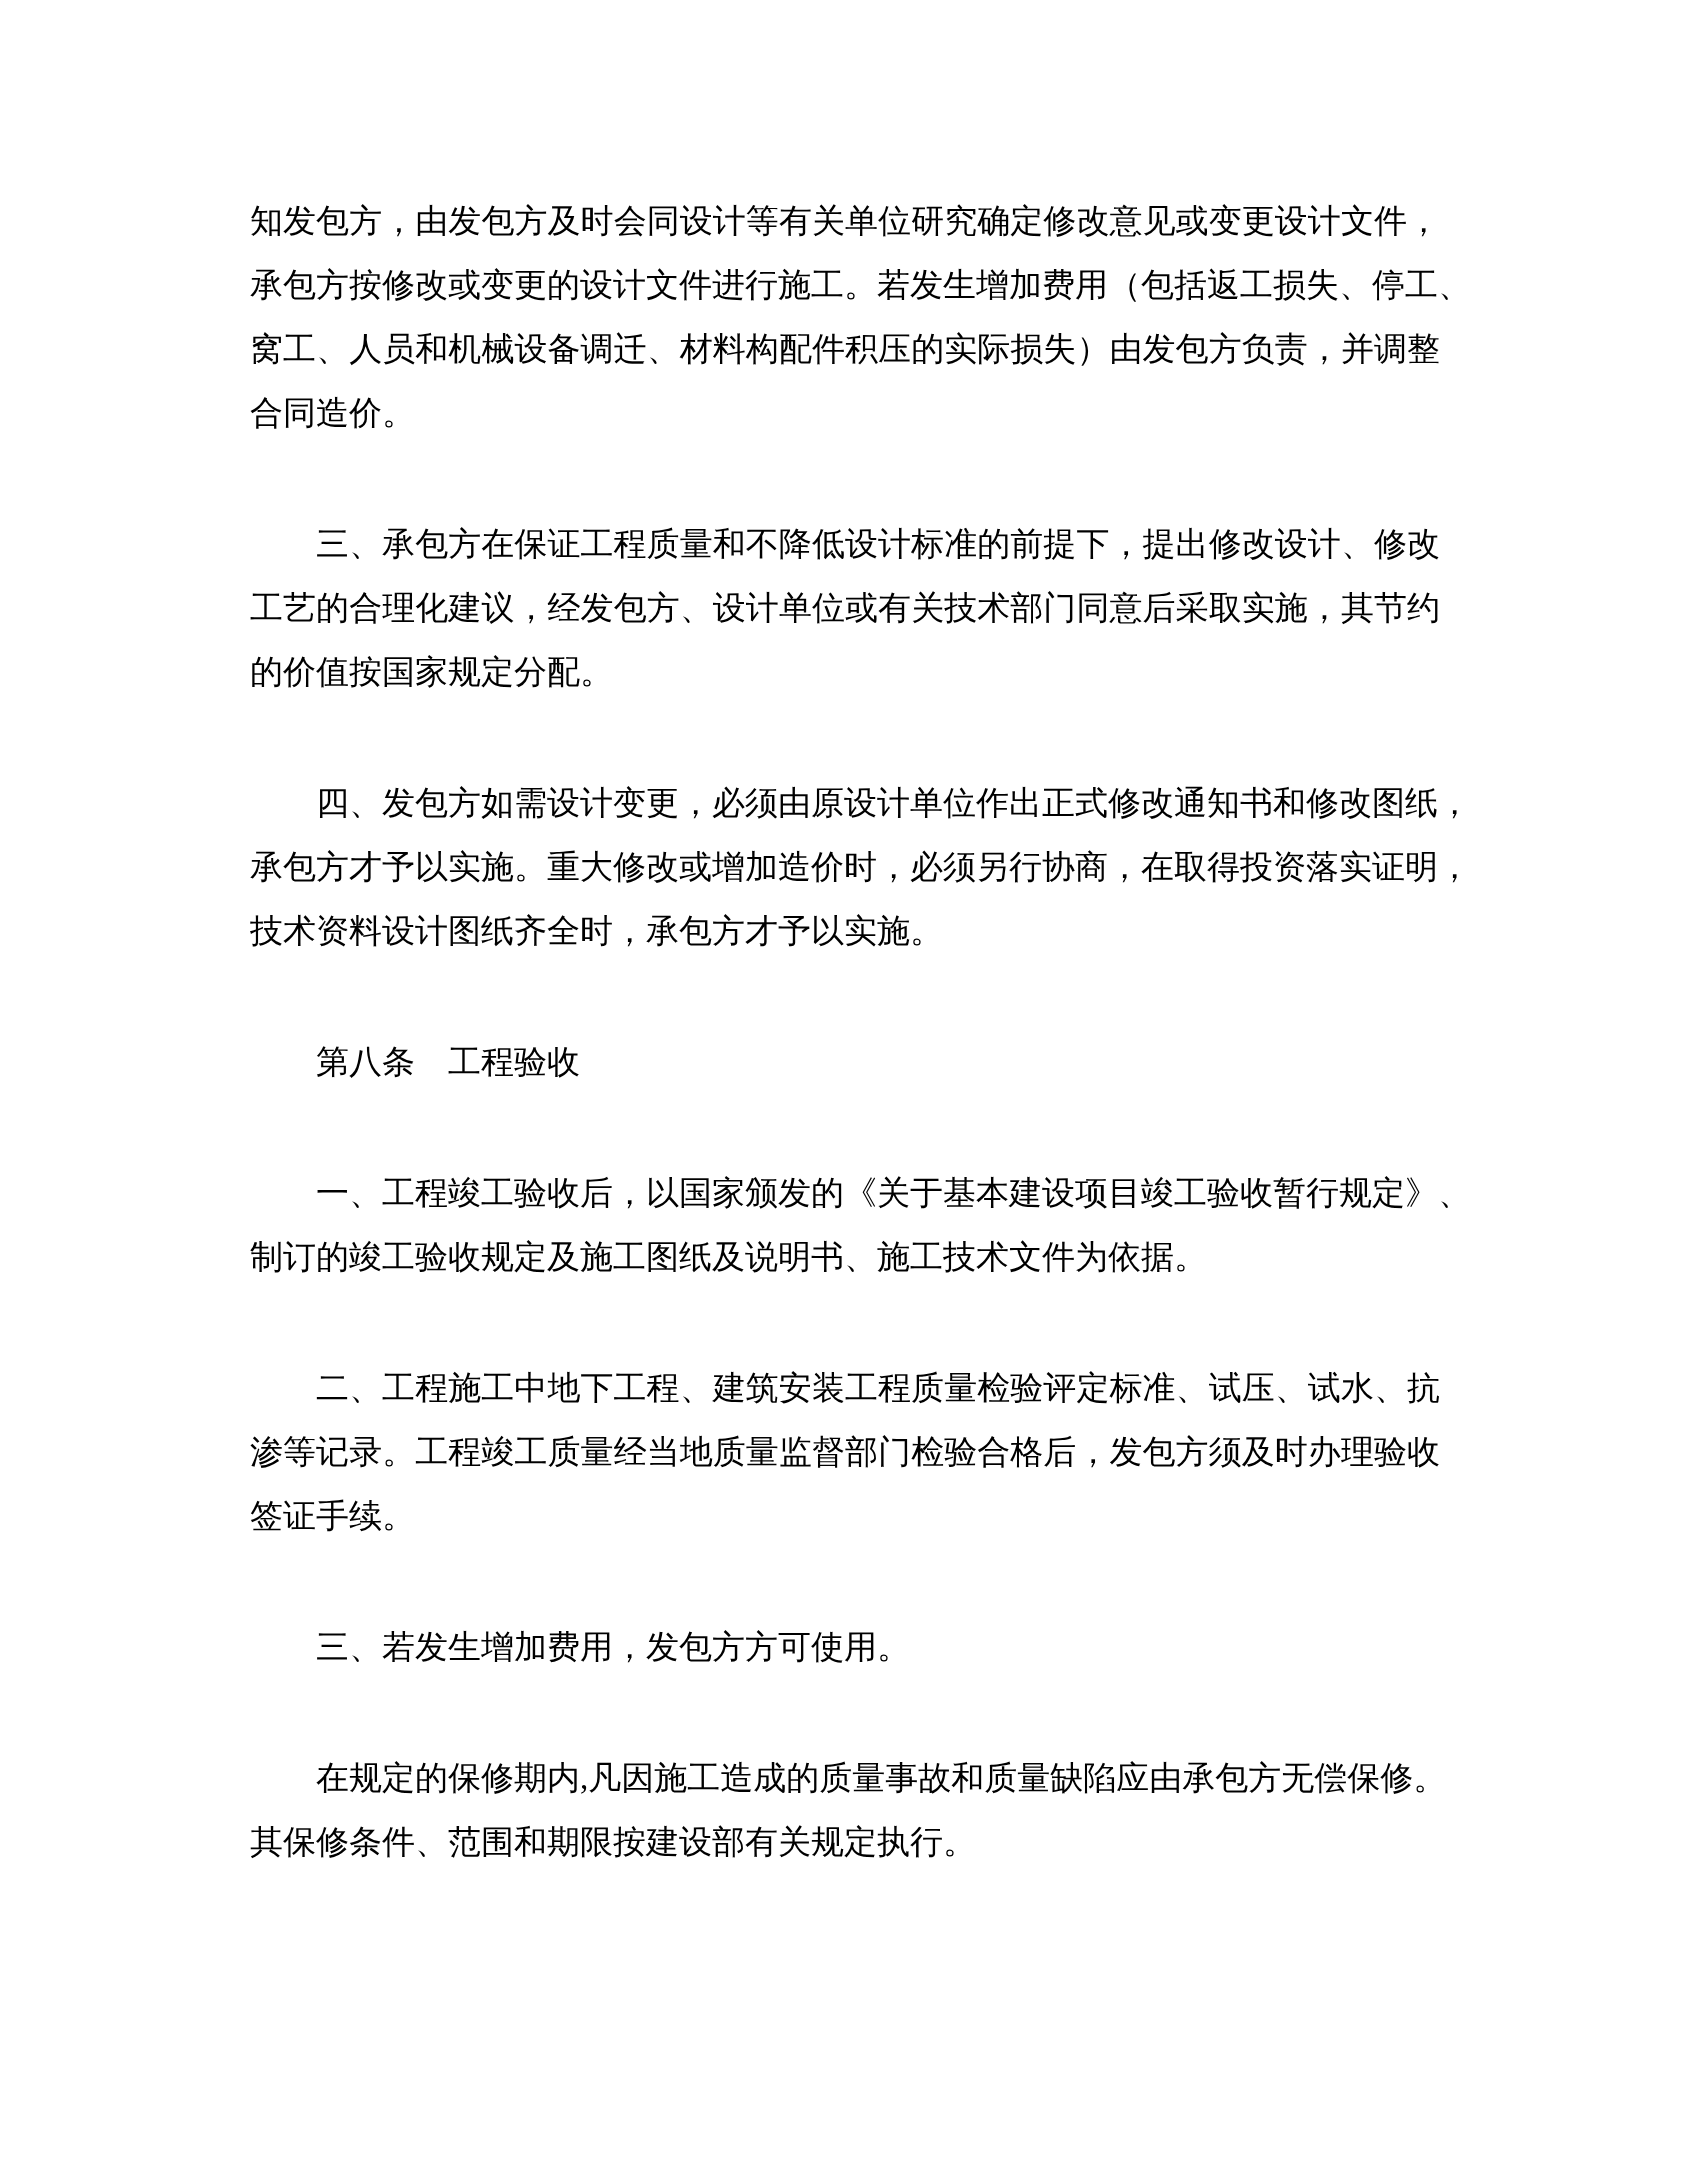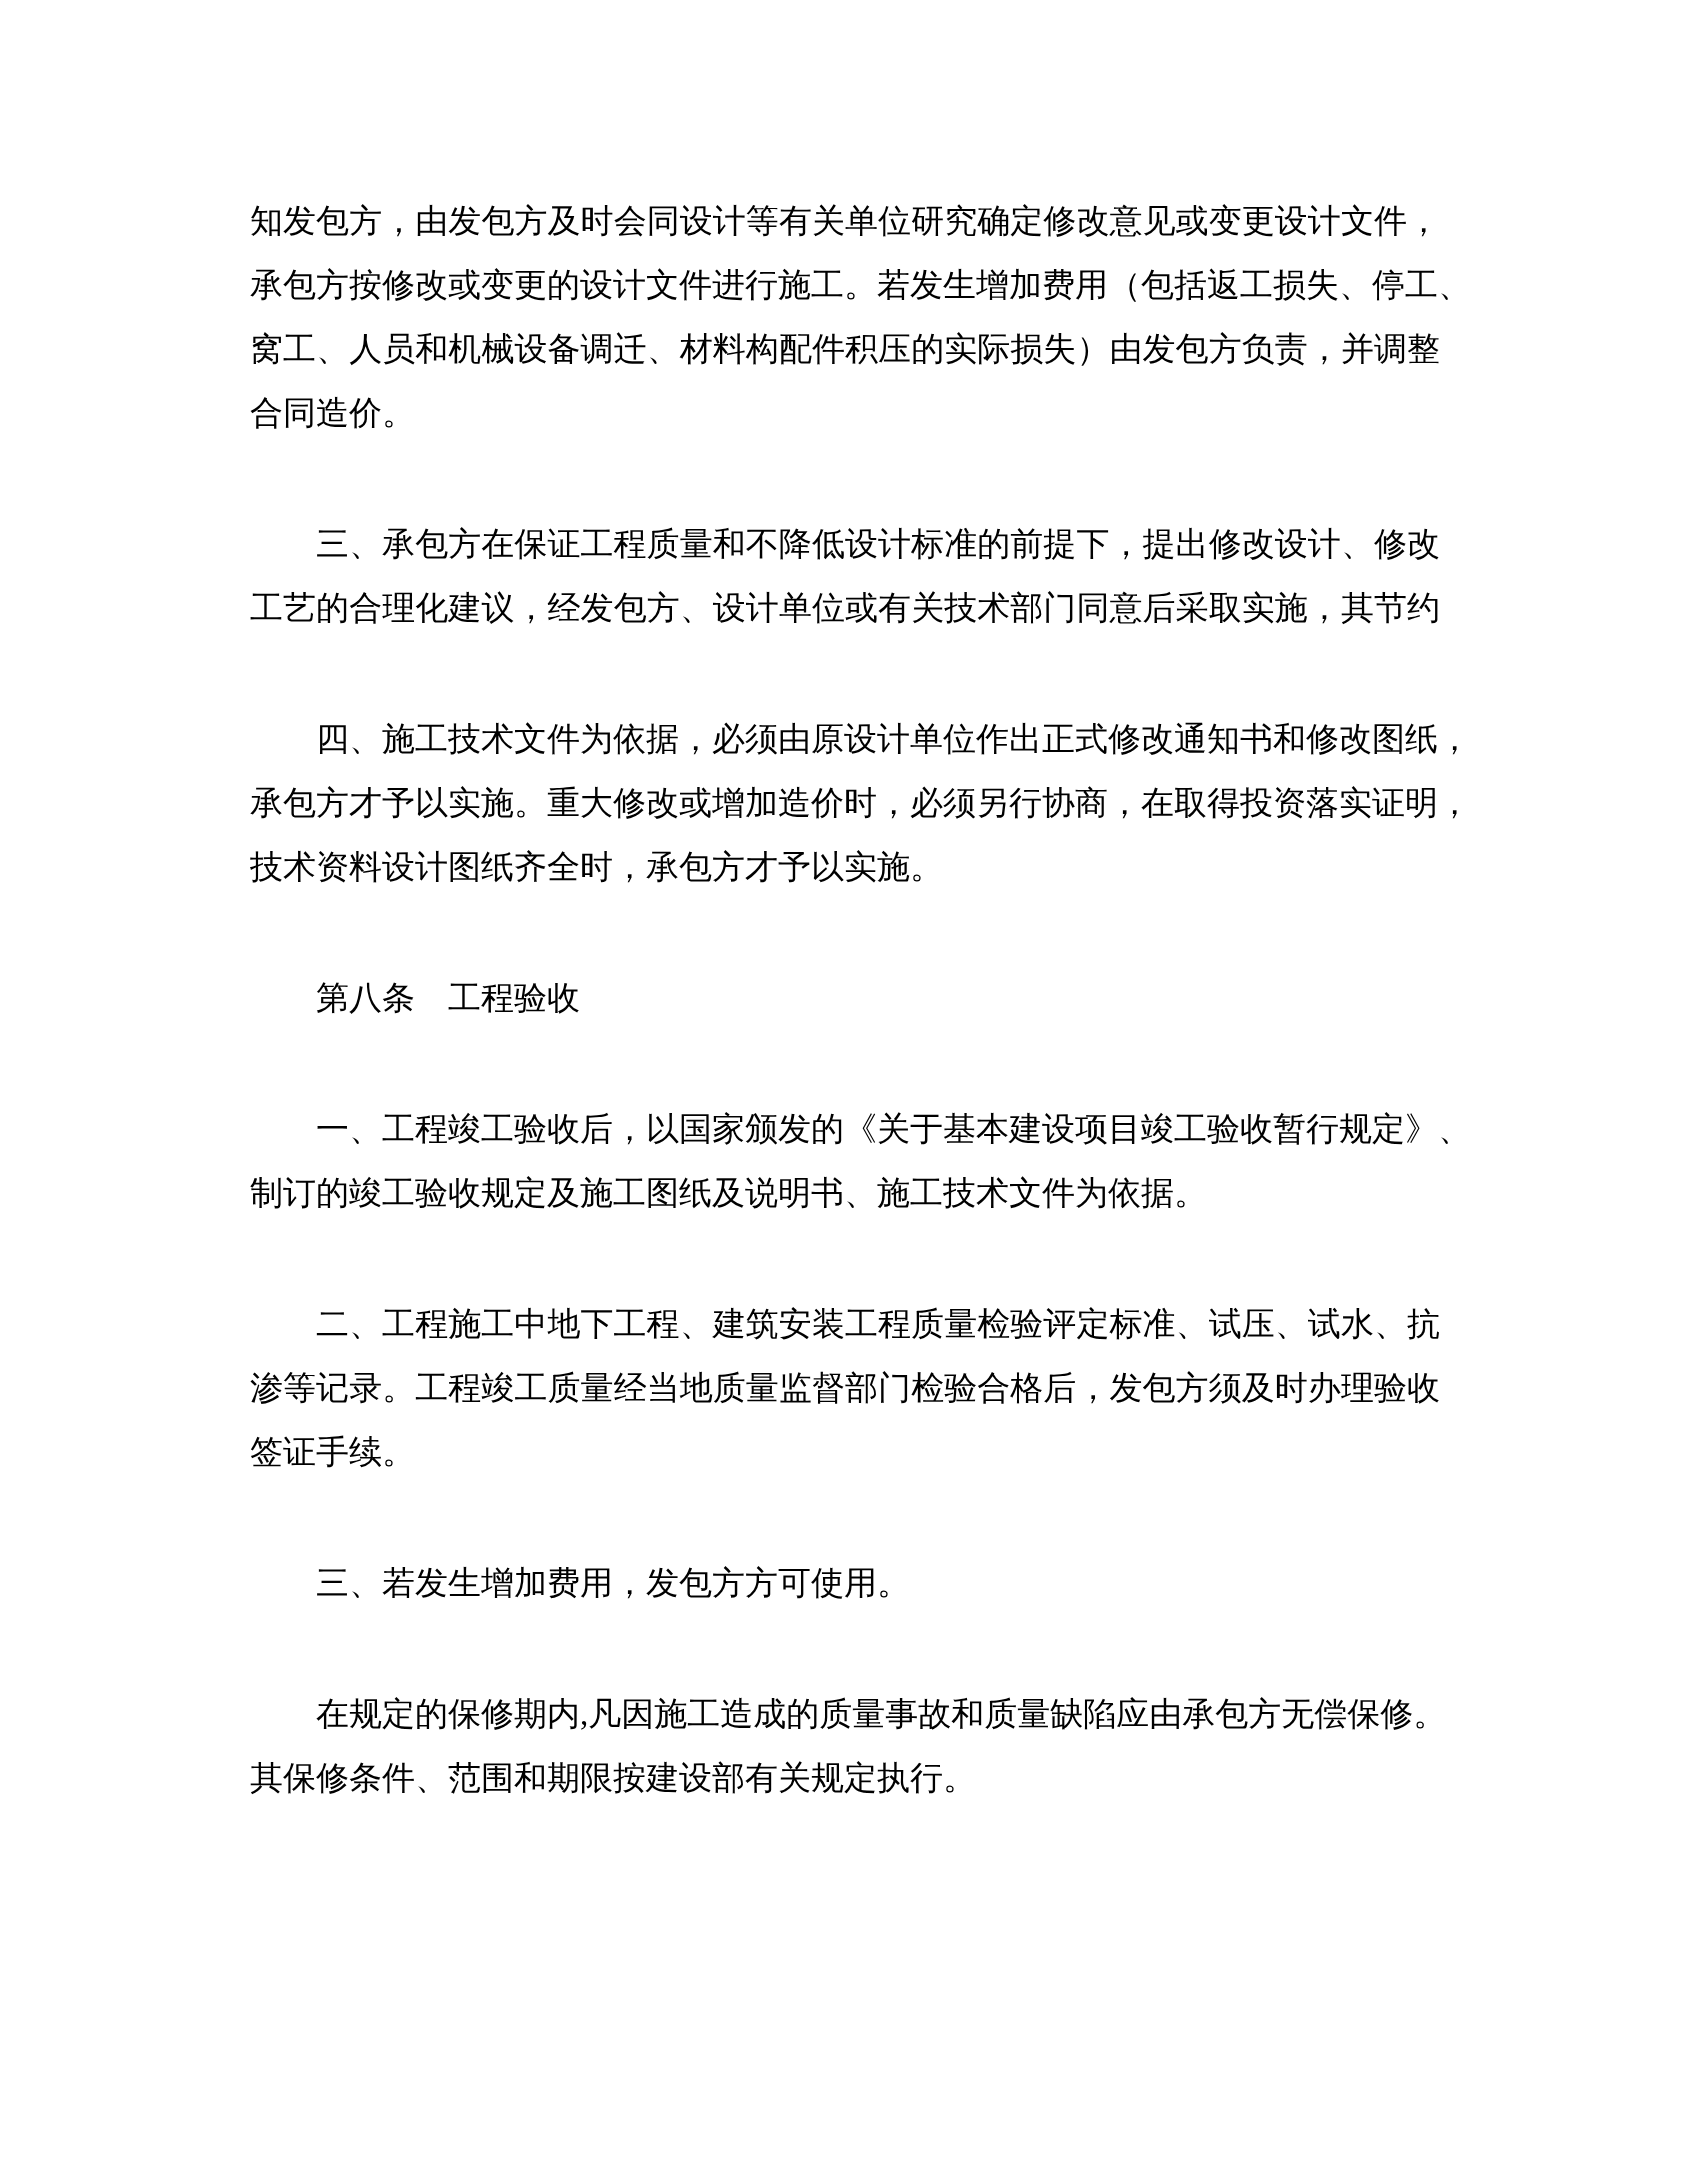--- a/index.html
+++ b/index.html
@@ -49,23 +49,24 @@
   <div class="content" id="content">
       <div class="para">
         <div class="line">知发包方，由发包方及时会同设计等有关单位研究确定修改意见或变更设计文件，</div>
         <div class="line">承包方按修改或变更的设计文件进行施工。若发生增加费用（包括返工损失、停工、</div>
         <div class="line">窝工、人员和机械设备调迁、材料构配件积压的实际损失）由发包方负责，并调整</div>
         <div class="line short">合同造价。</div>
       </div>
       <div class="para indent">
         <div class="line">三、承包方在保证工程质量和不降低设计标准的前提下，提出修改设计、修改</div>
         <div class="line">工艺的合理化建议，经发包方、设计单位或有关技术部门同意后采取实施，其节约</div>
+        <div class="line short">的价值按国家规定分配。</div>
       </div>
       <div class="para indent">
-        <div class="line">四、施工技术文件为依据，必须由原设计单位作出正式修改通知书和修改图纸，</div>
+        <div class="line">四、发包方如需设计变更，必须由原设计单位作出正式修改通知书和修改图纸，</div>
         <div class="line">承包方才予以实施。重大修改或增加造价时，必须另行协商，在取得投资落实证明，</div>
         <div class="line short">技术资料设计图纸齐全时，承包方才予以实施。</div>
       </div>
       <div class="para indent">
         <div class="line short">第八条　工程验收</div>
       </div>
       <div class="para indent">
         <div class="line">一、工程竣工验收后，以国家颁发的《关于基本建设项目竣工验收暂行规定》、</div>
         <div class="line short">制订的竣工验收规定及施工图纸及说明书、施工技术文件为依据。</div>
       </div>

